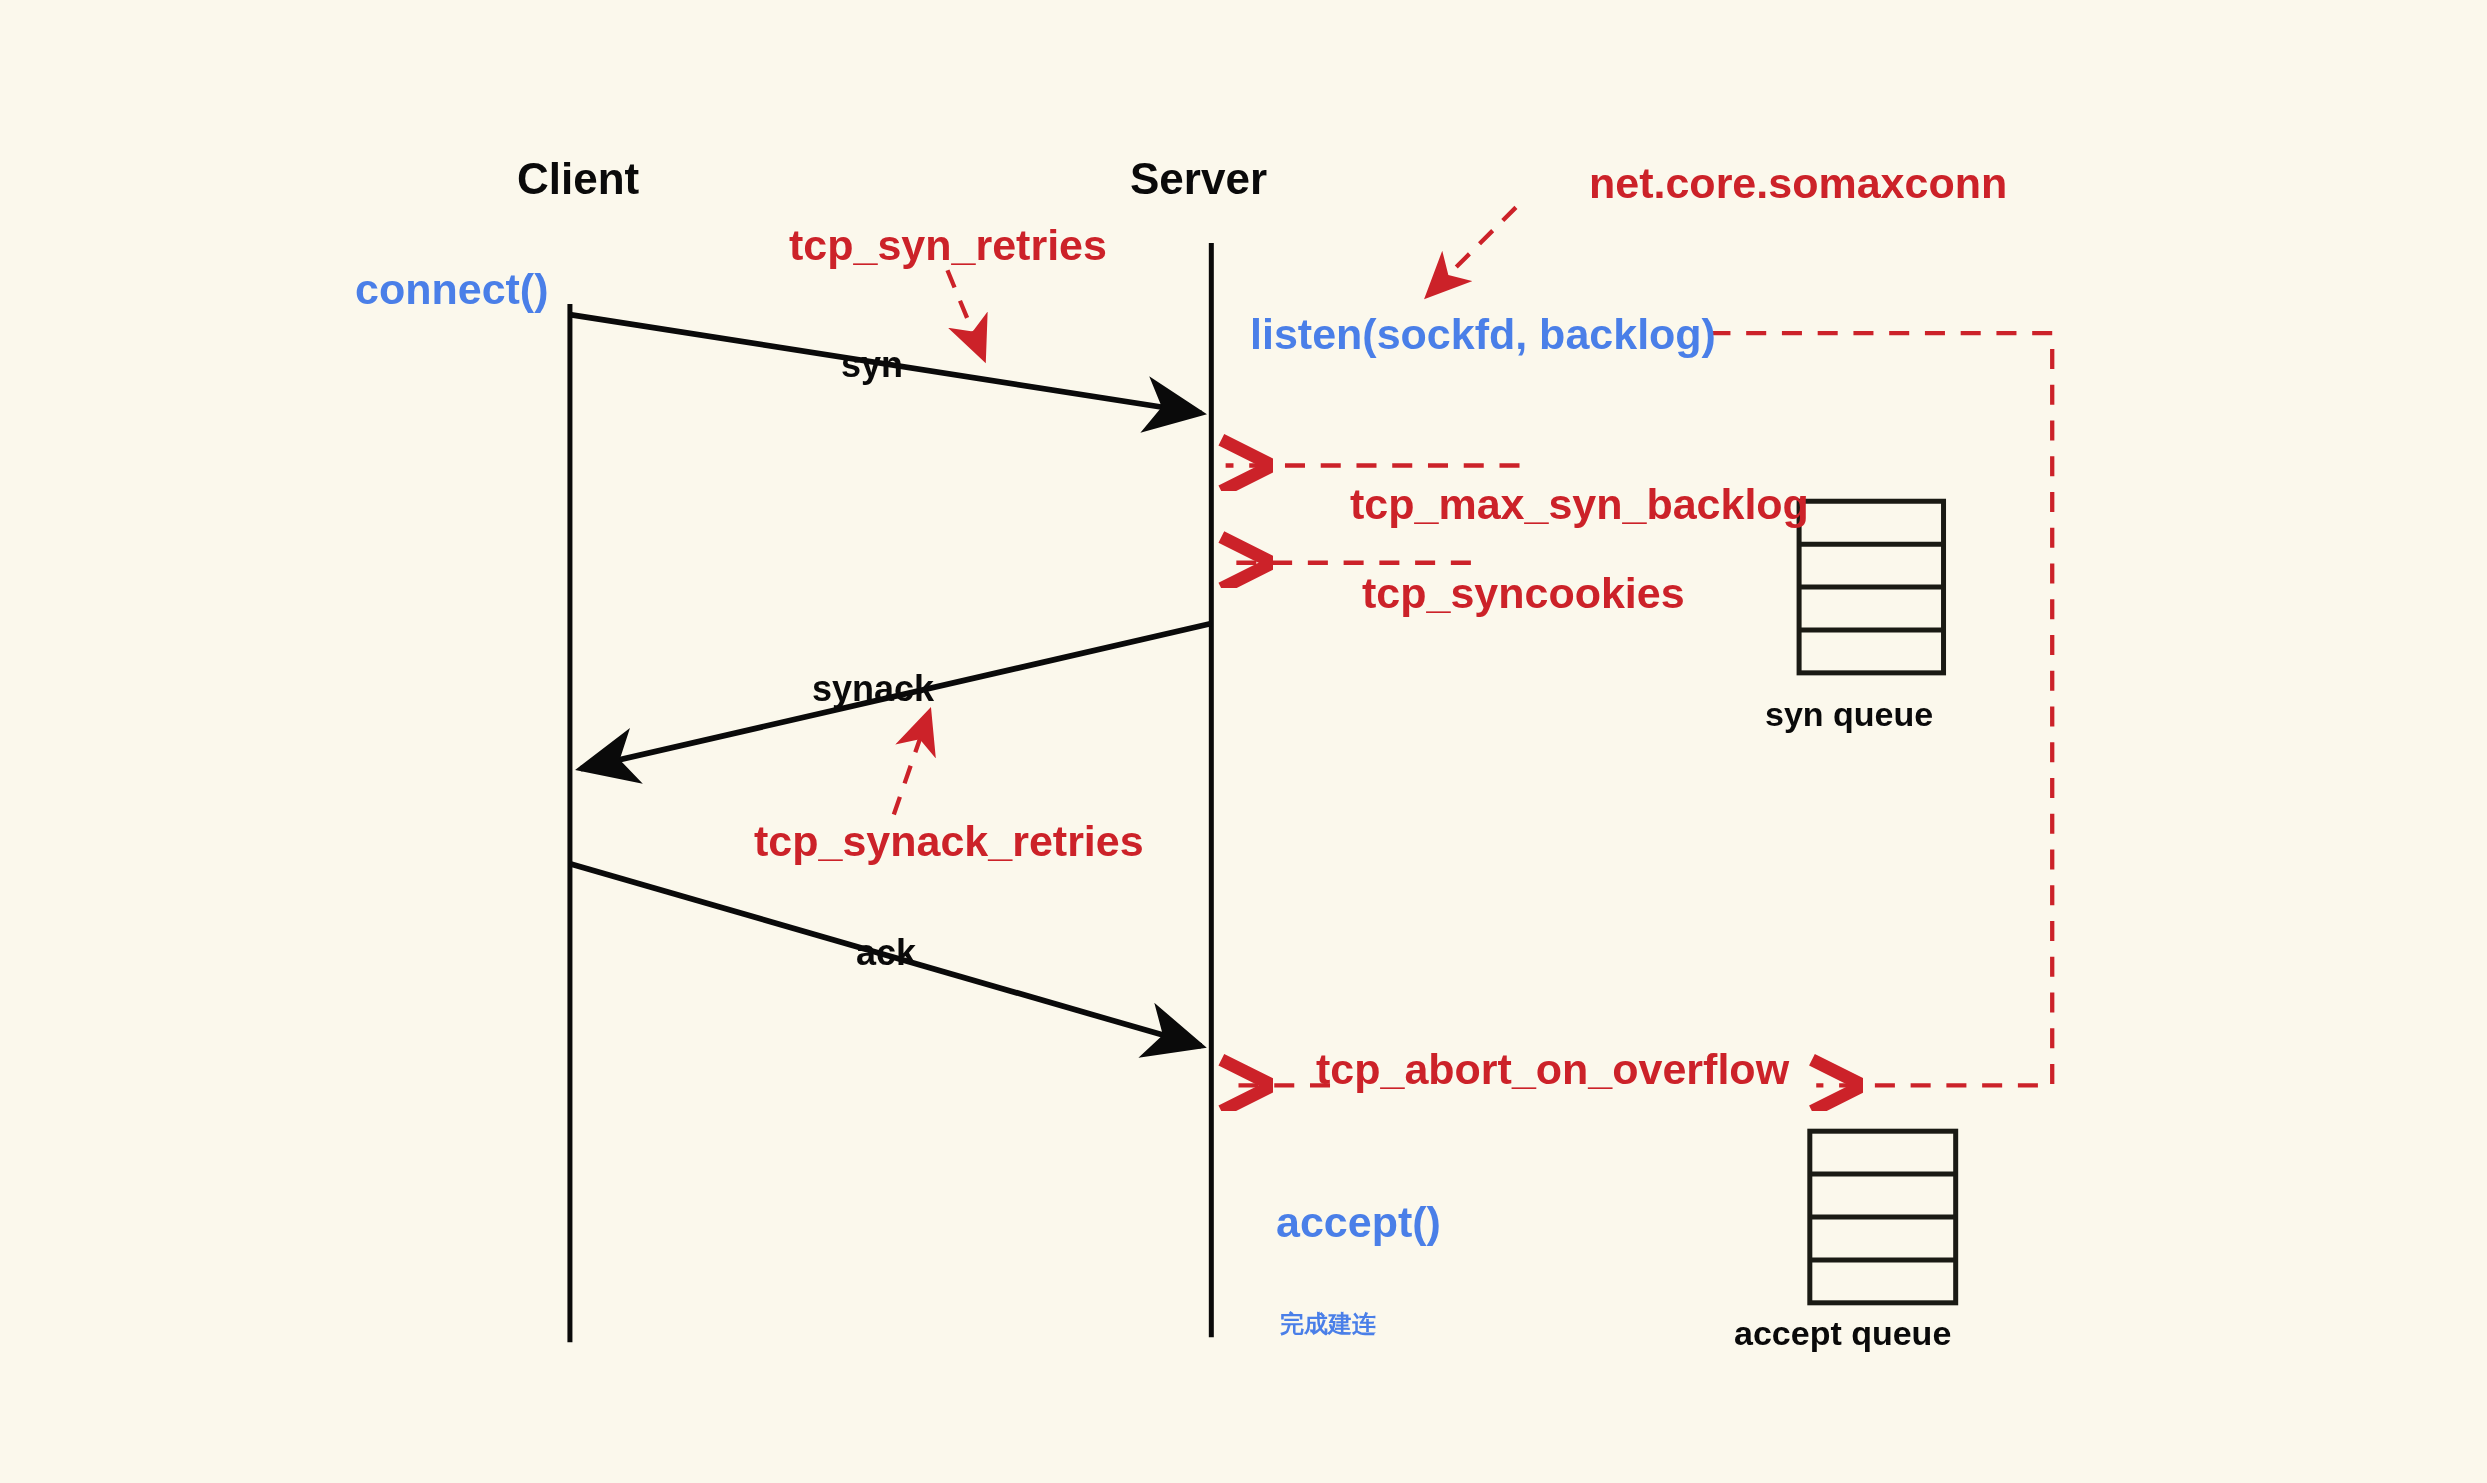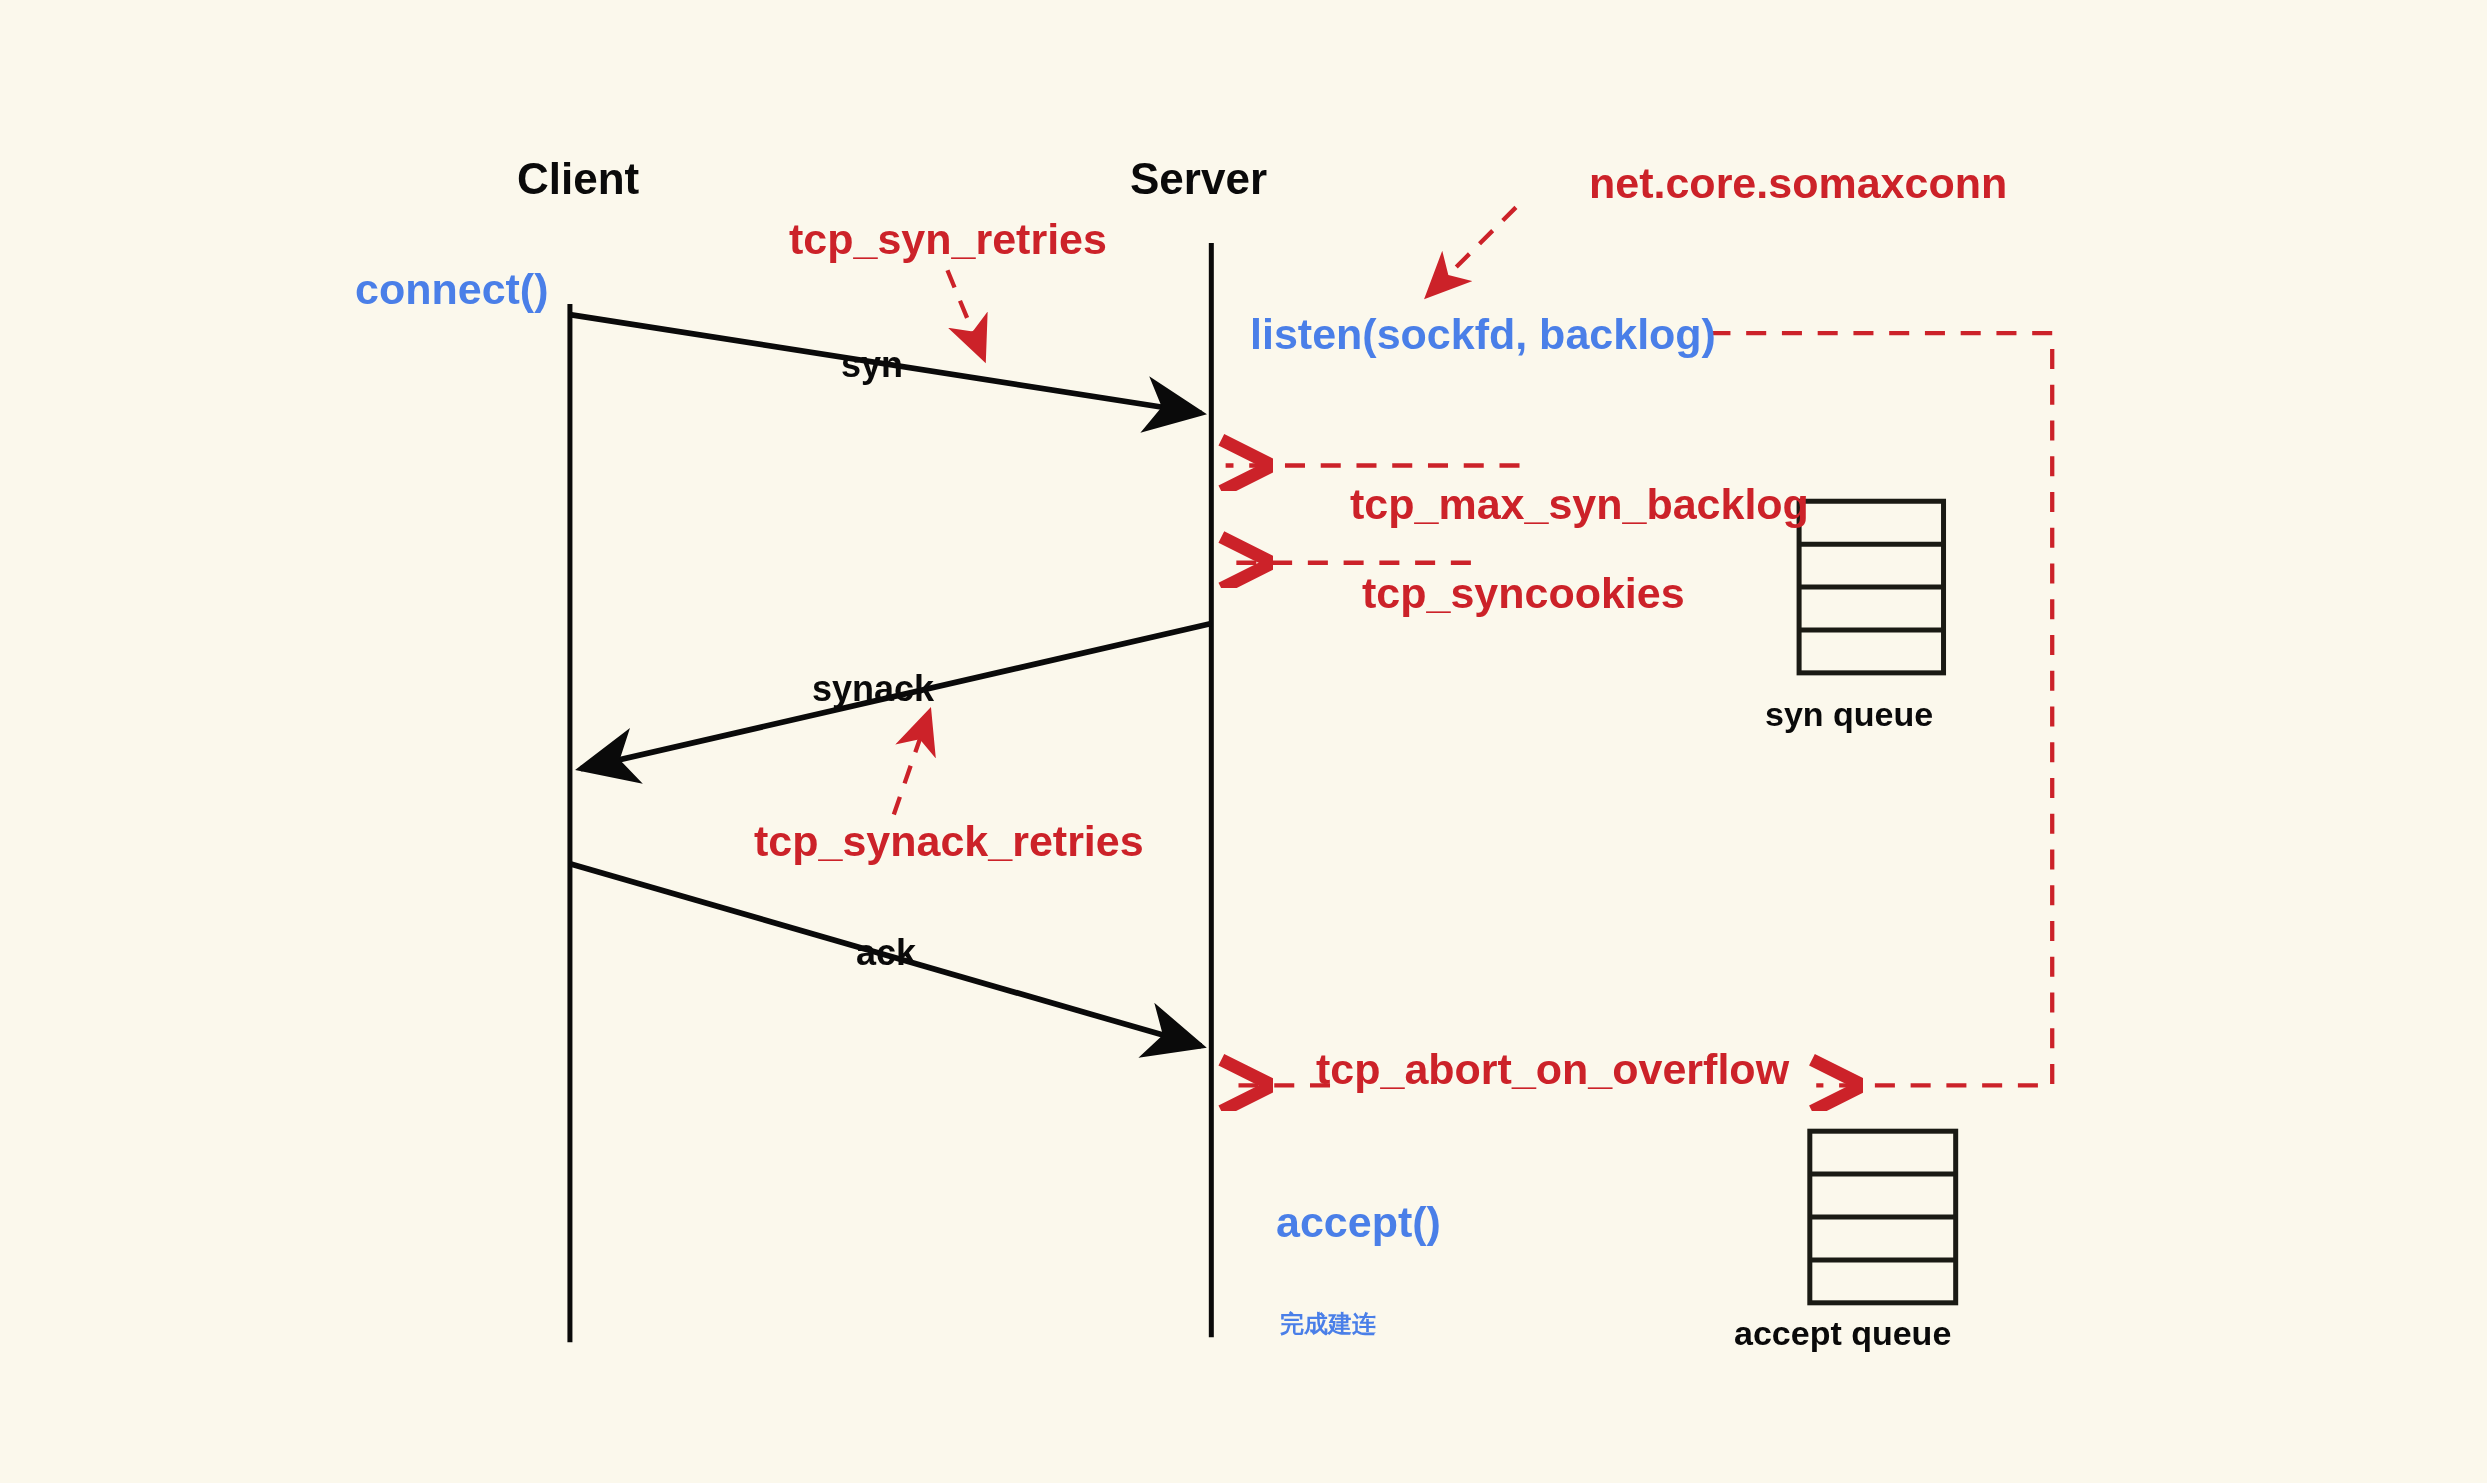--- a/index.html
+++ b/index.html
@@ -98,21 +98,21 @@
 
   <div class="lbl lbl-blue t-actor" style="left:355px; top:268px;">connect()</div>
   <div class="lbl lbl-blue t-actor" style="left:1250px; top:313px;">listen(sockfd, backlog)</div>
   <div class="lbl lbl-blue t-actor" style="left:1276px; top:1201px;">accept()</div>
   <div class="lbl lbl-blue t-cn" style="left:1280px; top:1312px;">完成建连</div>
 
   <div class="lbl lbl-black t-msg" style="left:841px; top:347px;">syn</div>
   <div class="lbl lbl-black t-msg" style="left:812px; top:671px;">synack</div>
   <div class="lbl lbl-black t-msg" style="left:856px; top:935px;">ack</div>
 
-  <div class="lbl lbl-red t-actor" style="left:789px; top:218px;">tcp_syn_retries</div>
+  <div class="lbl lbl-red t-actor" style="left:789px; top:224px;">tcp_syn_retries</div>
   <div class="lbl lbl-red t-actor" style="left:1589px; top:162px;">net.core.somaxconn</div>
   <div class="lbl lbl-red t-actor" style="left:1350px; top:483px;">tcp_max_syn_backlog</div>
   <div class="lbl lbl-red t-actor" style="left:1362px; top:566px;margin-top:6px;">tcp_syncookies</div>
   <div class="lbl lbl-red t-actor" style="left:754px; top:820px;">tcp_synack_retries</div>
   <div class="lbl lbl-red t-actor" style="left:1316px; top:1048px;">tcp_abort_on_overflow</div>
 
   <div class="lbl lbl-black t-queue" style="left:1765px; top:697px;">syn queue</div>
   <div class="lbl lbl-black t-queue" style="left:1734px; top:1316px;">accept queue</div>
 
 </div>

